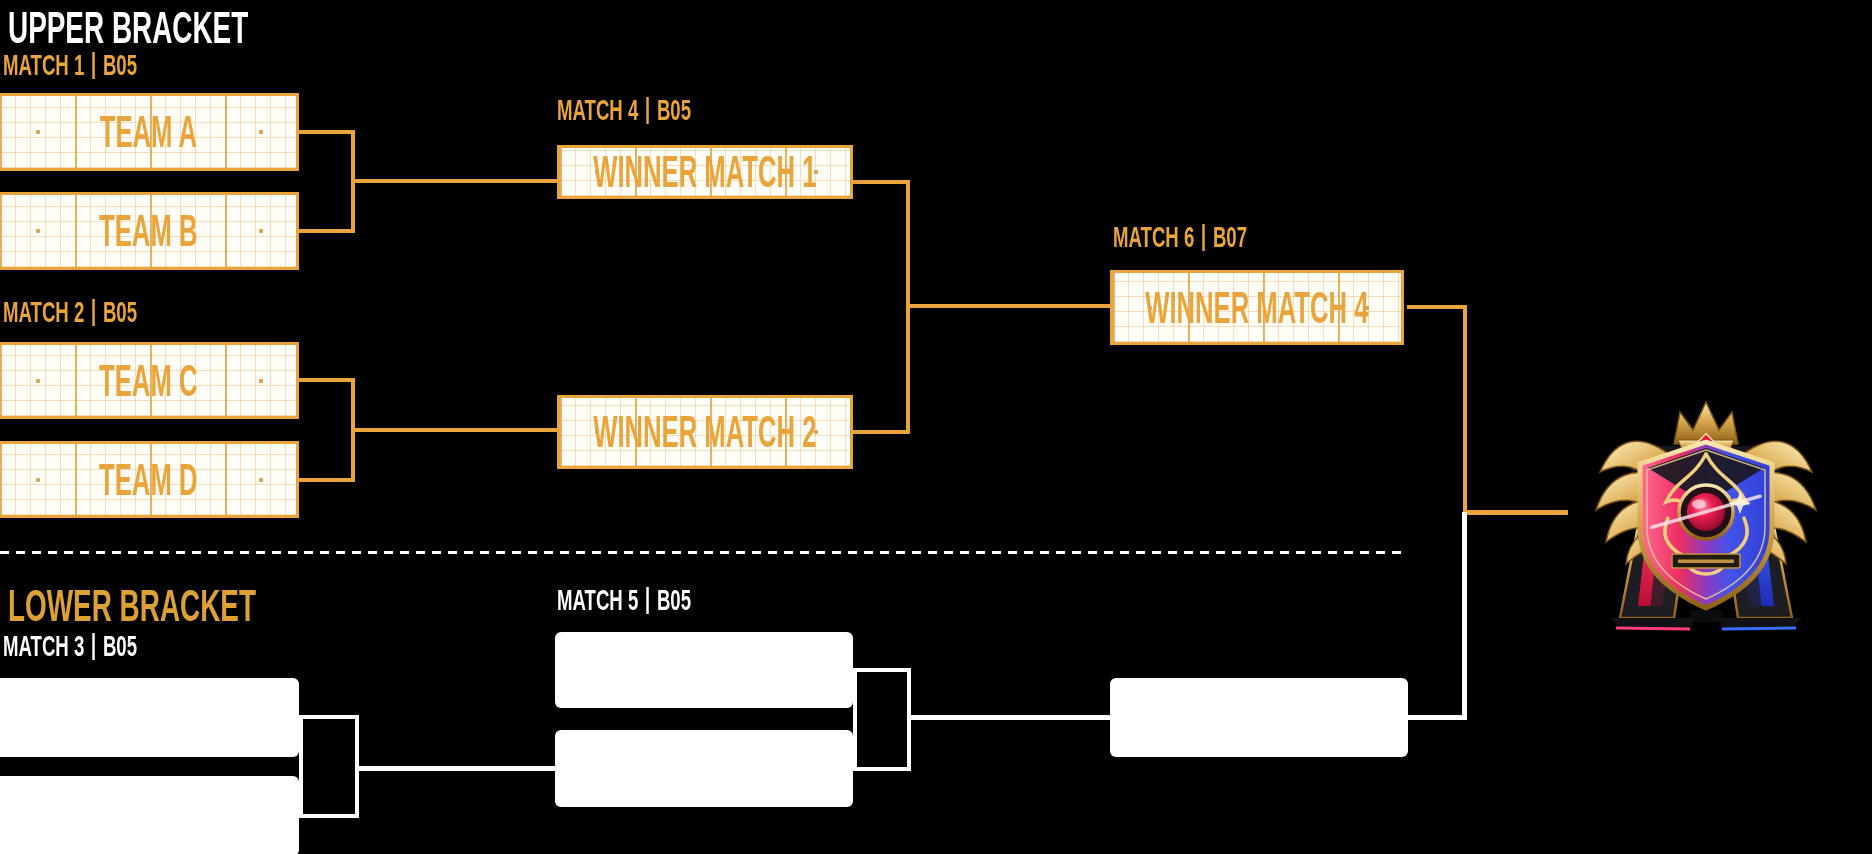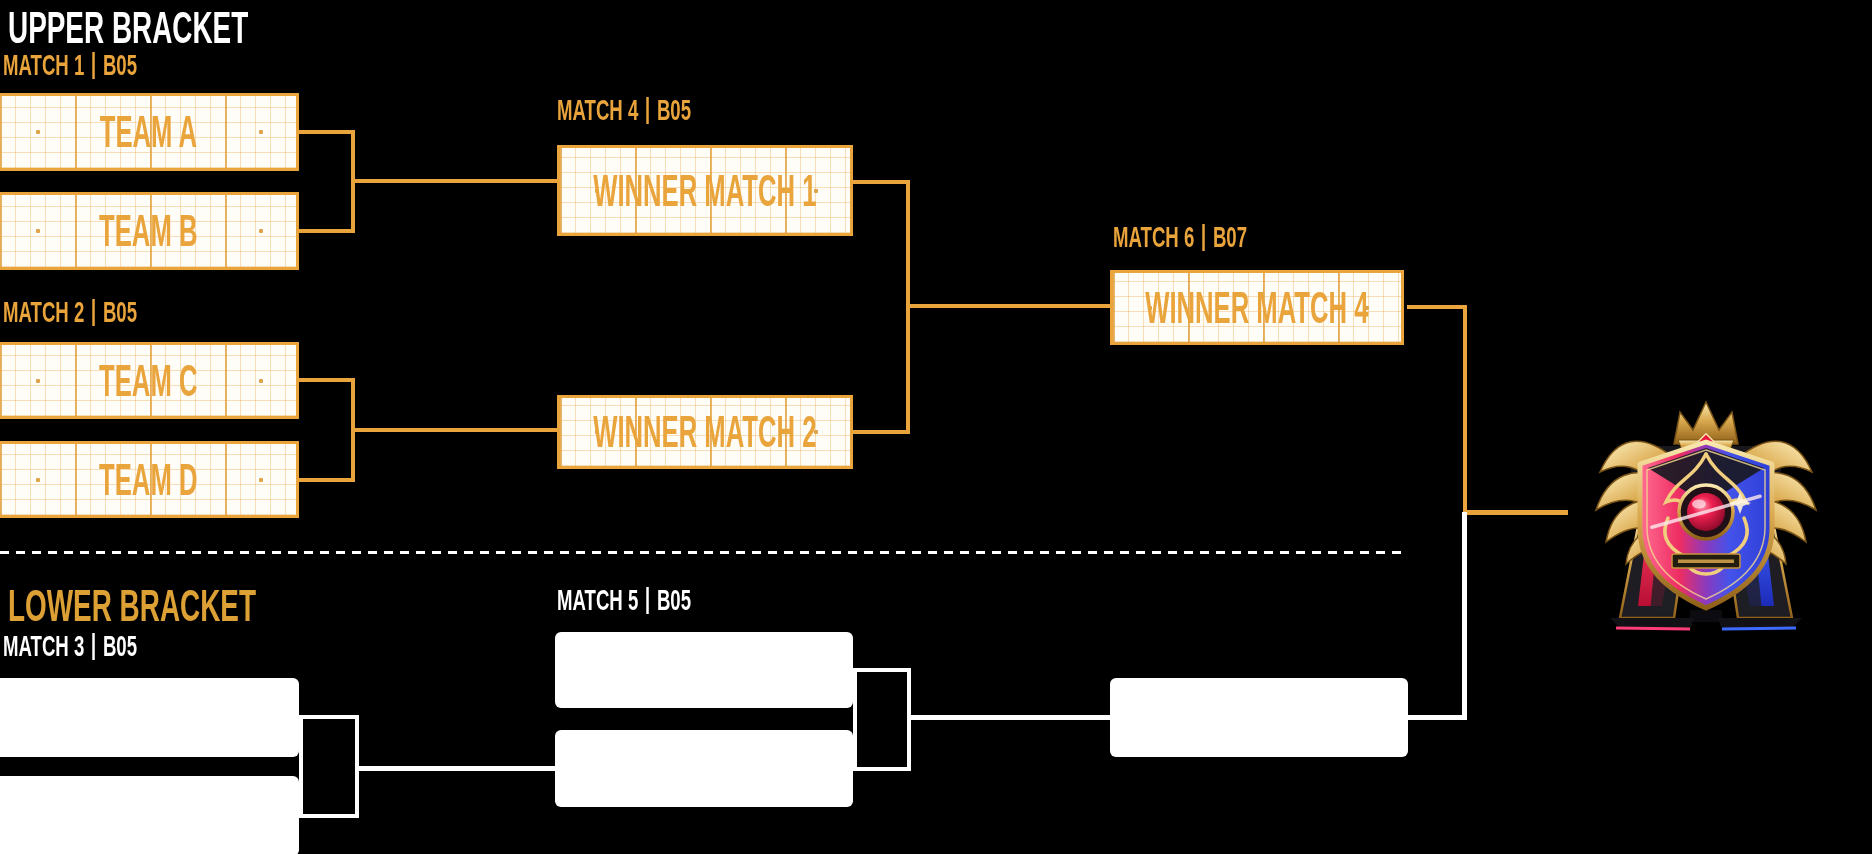--- a/index.html
+++ b/index.html
@@ -100,21 +100,21 @@
   <span class="slot-label">TEAM D</span>
 </div>
 <div class="abs conn-o3" style="left:299px;top:378px;width:56px;height:104px;"></div>
 <div class="abs hline-o" style="left:355px;top:428px;width:202px;height:4px;"></div>
 
 <div class="abs match-label ml-orange" style="left:557px;top:95px;">
   <span>MATCH 4</span>
   <span class="bar"></span>
   <span>B05</span>
 </div>
-<div class="abs gbox" style="left:557px;top:145px;width:296px;height:91px;">
+<div class="abs gbox" style="left:557px;top:145px;width:296px;height:54px;">
   <span class="slot-label">WINNER MATCH 1</span>
 </div>
 <div class="abs gbox" style="left:557px;top:395px;width:296px;height:74px;">
   <span class="slot-label">WINNER MATCH 2</span>
 </div>
 <div class="abs conn-o3" style="left:853px;top:180px;width:57px;height:254px;"></div>
 <div class="abs hline-o" style="left:910px;top:304px;width:200px;height:4px;"></div>
 
 <div class="abs match-label ml-orange" style="left:1113px;top:222px;">
   <span>MATCH 6</span>

